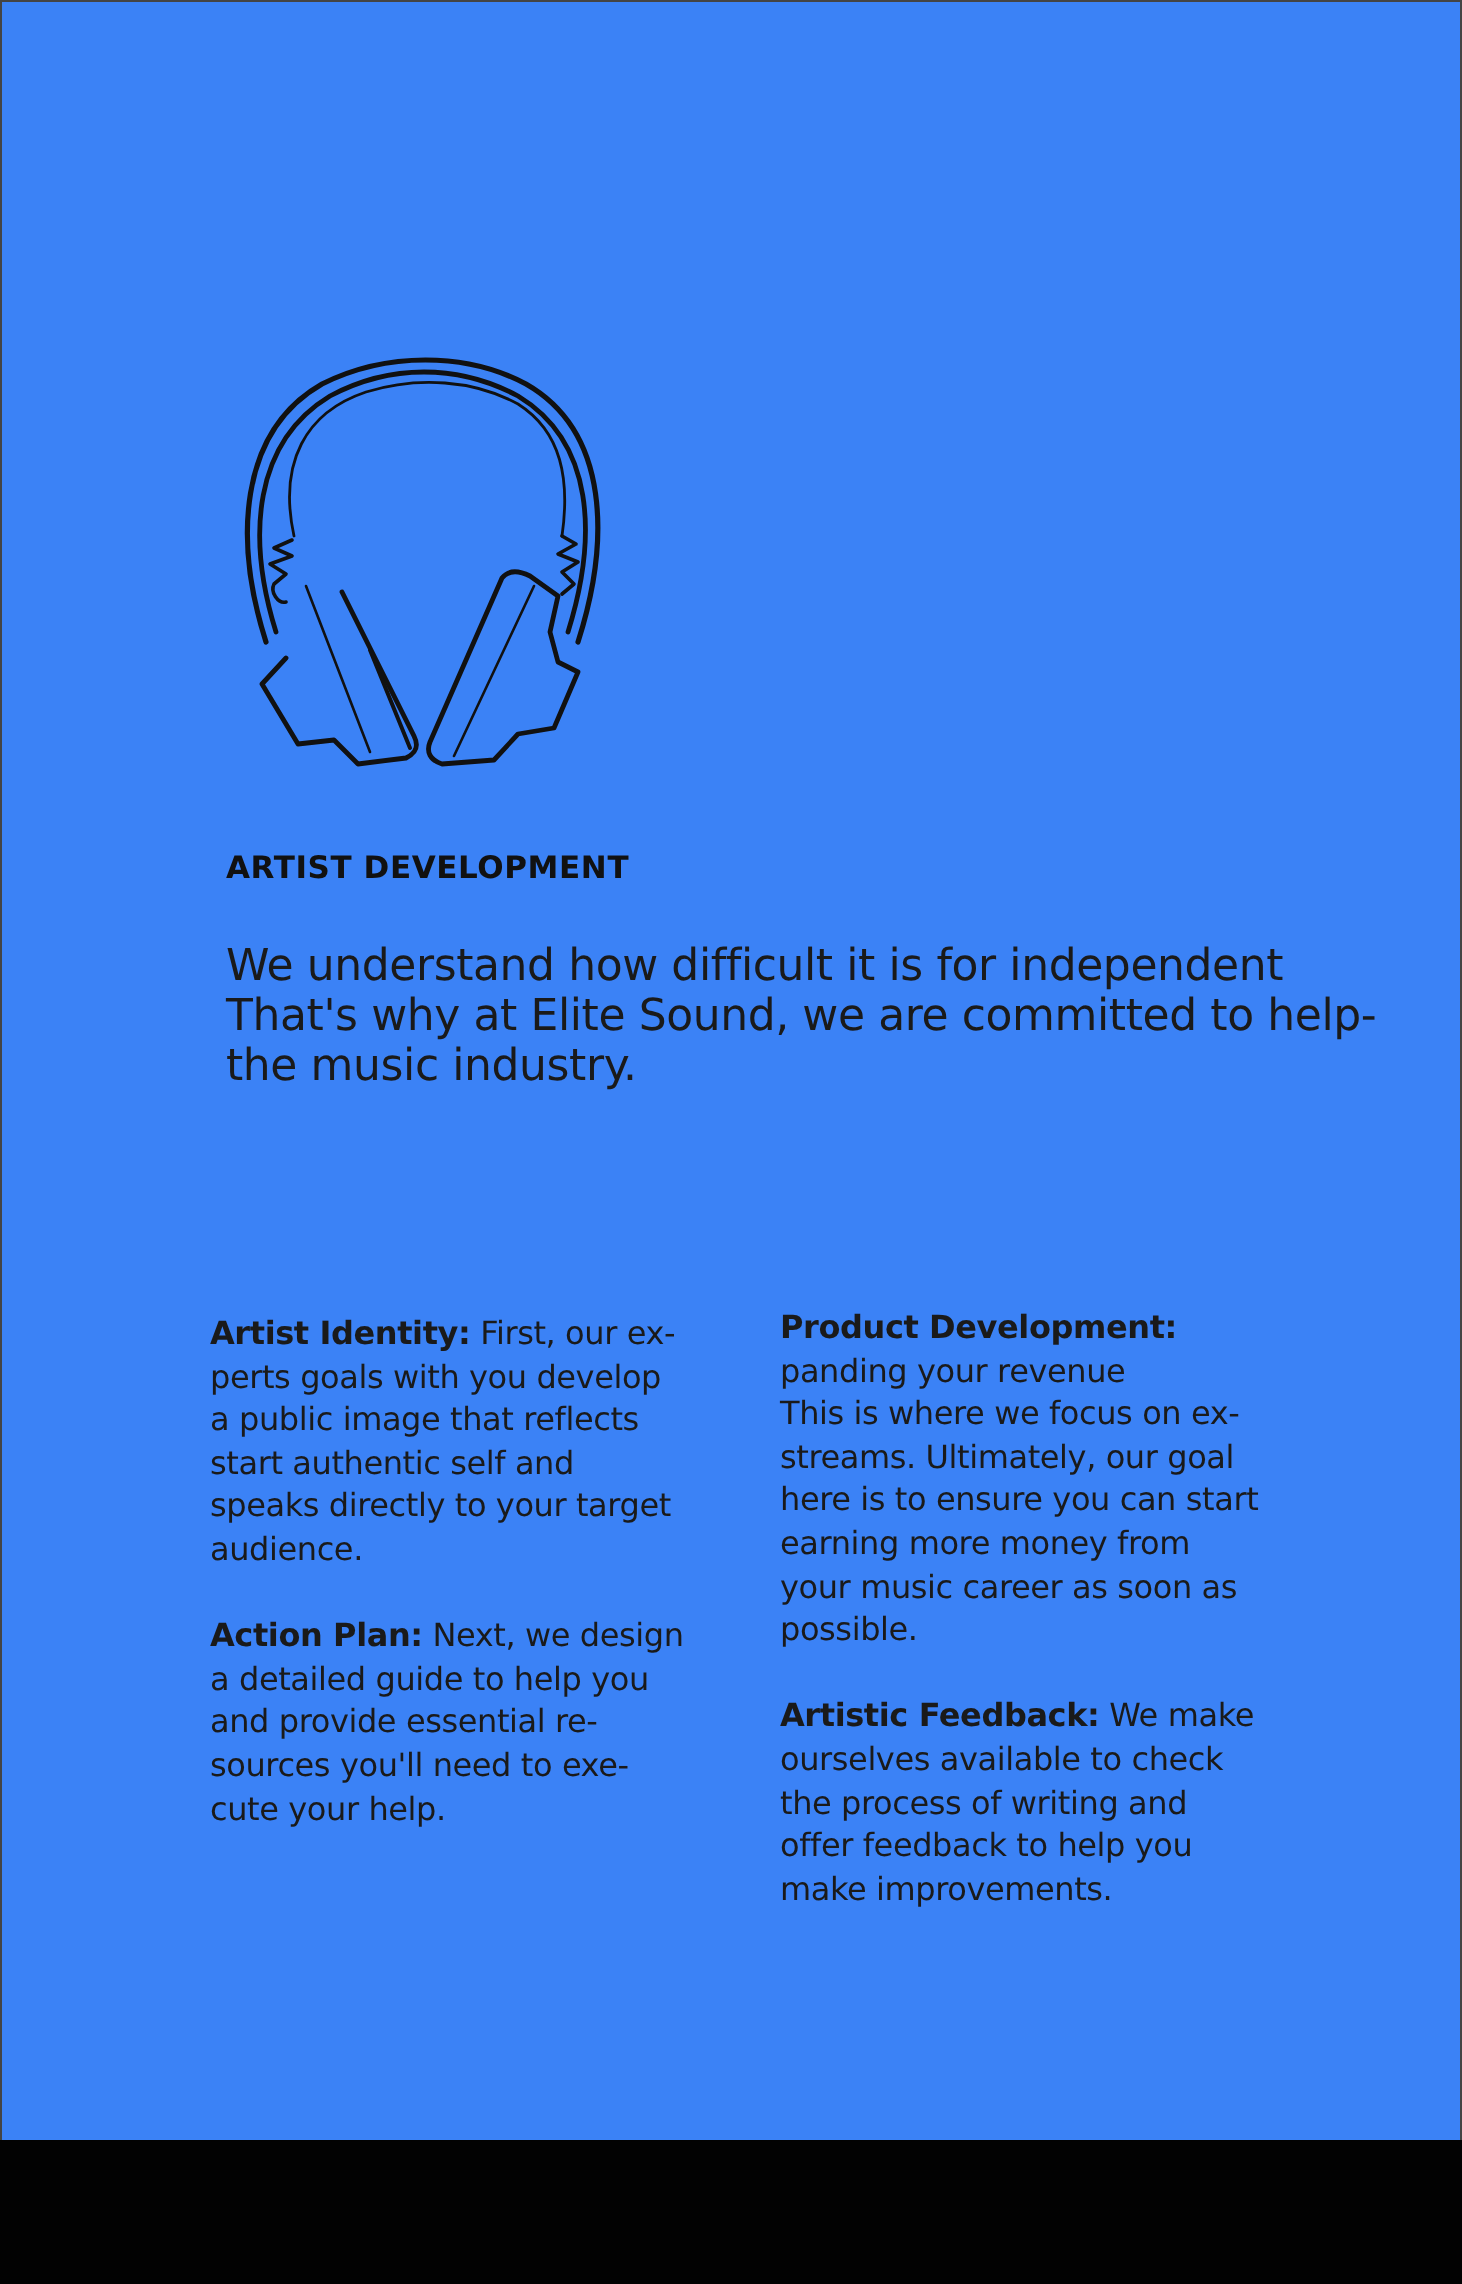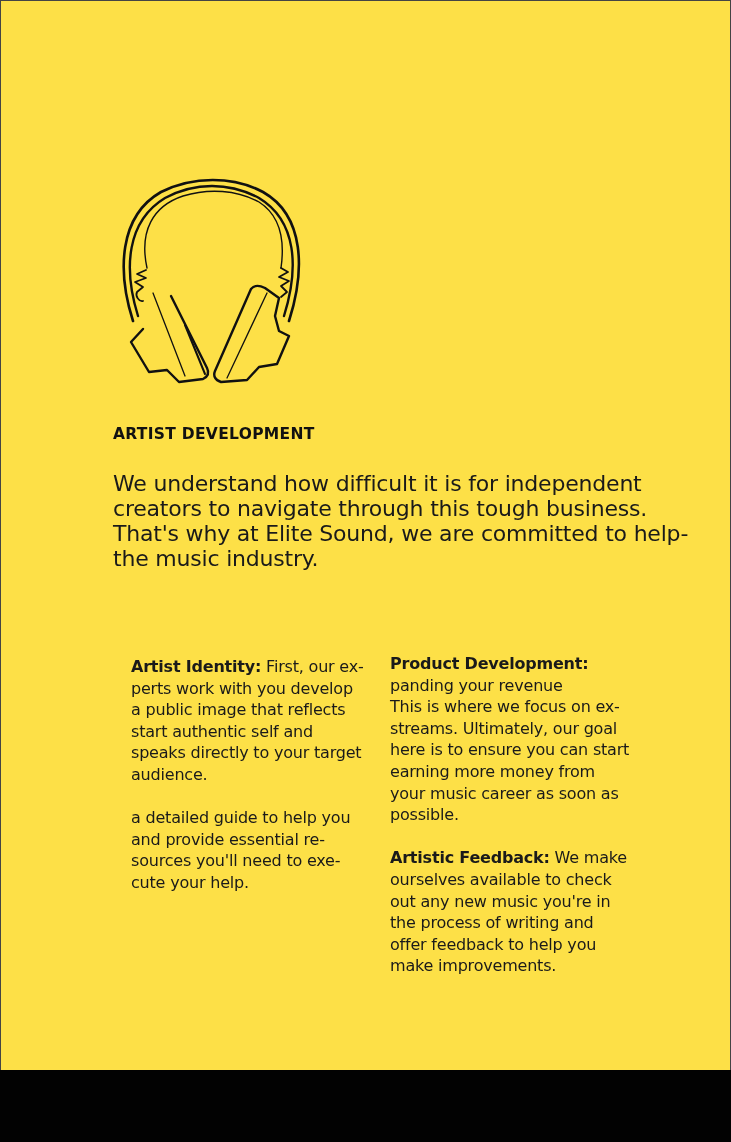--- a/index.html
+++ b/index.html
@@ -10,21 +10,21 @@
       overflow: hidden;
       background: #ffffff;
     }
     .page {
       position: absolute;
       left: 0;
       top: 0;
       width: 729px;
       height: 1069px;
       border: 1px solid #444444;
-      background: #fde047;
+      background: #3b82f6;
       font-family: "DejaVu Sans", "Liberation Sans", sans-serif;
       color: #111111;
     }
     .footer-bar {
       position: absolute;
       left: 0;
       top: 1070px;
       width: 731px;
       height: 72px;
       background: #020202;
@@ -59,21 +59,21 @@
       letter-spacing: -0.2px;
     }
     .col {
       position: absolute;
       width: 262px;
       font-size: 16px;
       line-height: 21.6px;
       color: #1a1a1a;
       letter-spacing: -0.2px;
     }
-    .col-left { left: 130px; top: 655px; }
+    .col-left { left: 104px; top: 655px; }
     .col-right { left: 389px; top: 652px; }
     .feature { margin: 0 0 21.6px 0; }
     .feature .label { font-weight: bold; }
     .line { display: block; white-space: nowrap; }
   </style>
 </head>
 <body>
 
 <div class="page">
 
@@ -94,35 +94,35 @@
     <path d="M72 149 L92 198" stroke-width="2"></path>
 
     <path d="M138 113 C142 108 148 110 152 112 L166 122 L162 140 L166 155 L176 160 L164 188 L146 191 L134 204 L108 206 C102 204 100 200 102 195 Z" stroke-width="2.4"></path>
     <path d="M154 117 L114 202" stroke-width="1.3"></path>
   </svg>
 
   <h2 class="section-title">ARTIST DEVELOPMENT</h2>
 
   <p class="intro">
     <span class="line">We understand how difficult it is for independent</span>
-    <span class="line">creators to navigate through this tough business.</span>
     <span class="line">That's why at Elite Sound, we are committed to help-</span>
     <span class="line">the music industry.</span>
   </p>
 
   <div class="col col-left">
     <p class="feature">
       <span class="line"><span class="label">Artist Identity:</span><span> First, our ex-</span></span>
-      <span class="line">perts work with you develop</span>
+      <span class="line">perts goals with you develop</span>
       <span class="line">a public image that reflects</span>
       <span class="line">start authentic self and</span>
       <span class="line">speaks directly to your target</span>
       <span class="line">audience.</span>
     </p>
     <p class="feature">
+      <span class="line"><span class="label">Action Plan:</span><span> Next, we design</span></span>
       <span class="line">a detailed guide to help you</span>
       <span class="line">and provide essential re-</span>
       <span class="line">sources you'll need to exe-</span>
       <span class="line">cute your help.</span>
     </p>
   </div>
 
   <div class="col col-right">
     <p class="feature">
       <span class="line"><span class="label">Product Development:</span><span></span></span>
@@ -130,21 +130,20 @@
       <span class="line">This is where we focus on ex-</span>
       <span class="line">streams. Ultimately, our goal</span>
       <span class="line">here is to ensure you can start</span>
       <span class="line">earning more money from</span>
       <span class="line">your music career as soon as</span>
       <span class="line">possible.</span>
     </p>
     <p class="feature">
       <span class="line"><span class="label">Artistic Feedback:</span><span> We make</span></span>
       <span class="line">ourselves available to check</span>
-      <span class="line">out any new music you're in</span>
       <span class="line">the process of writing and</span>
       <span class="line">offer feedback to help you</span>
       <span class="line">make improvements.</span>
     </p>
   </div>
 
 </div>
 
 <div class="footer-bar"></div>
 

